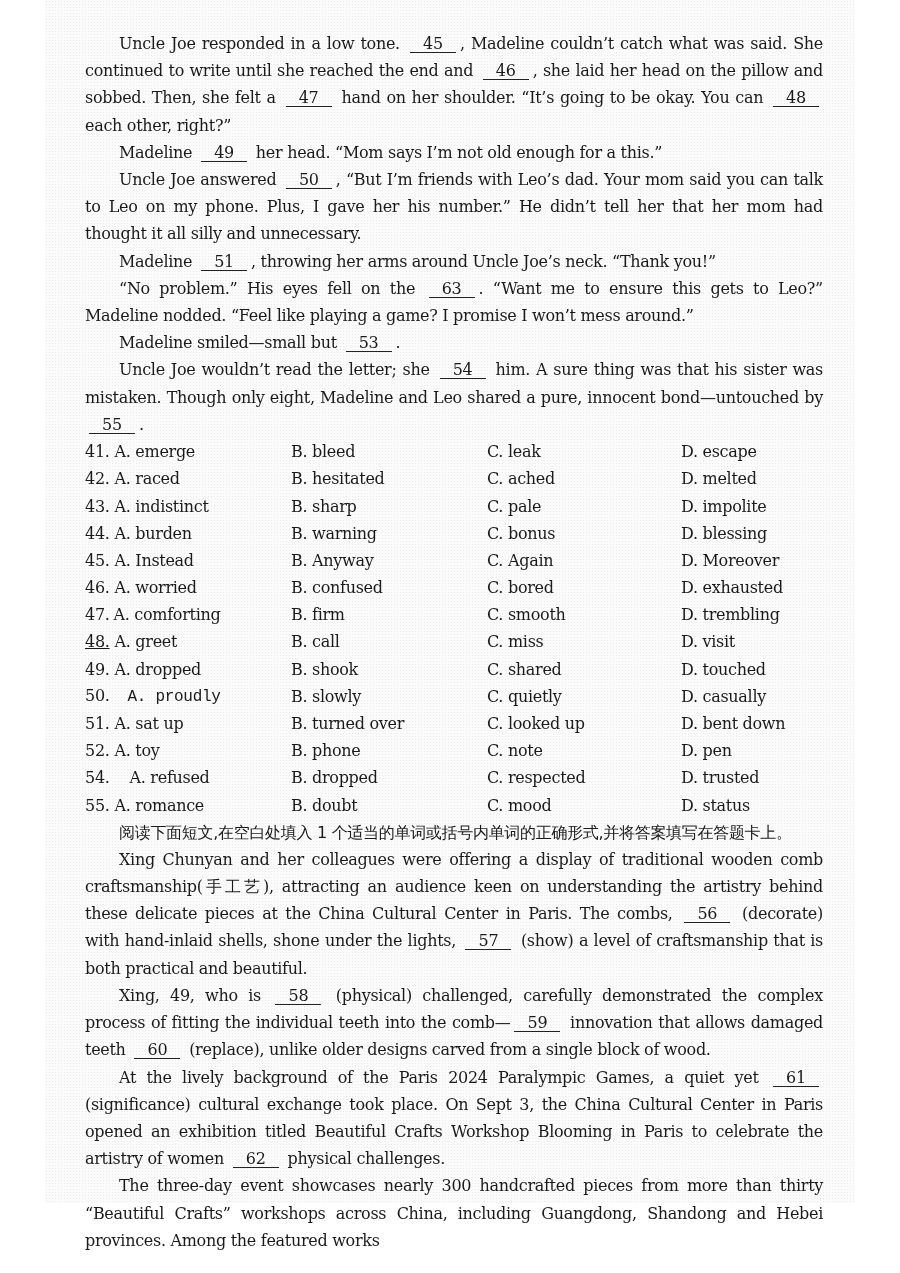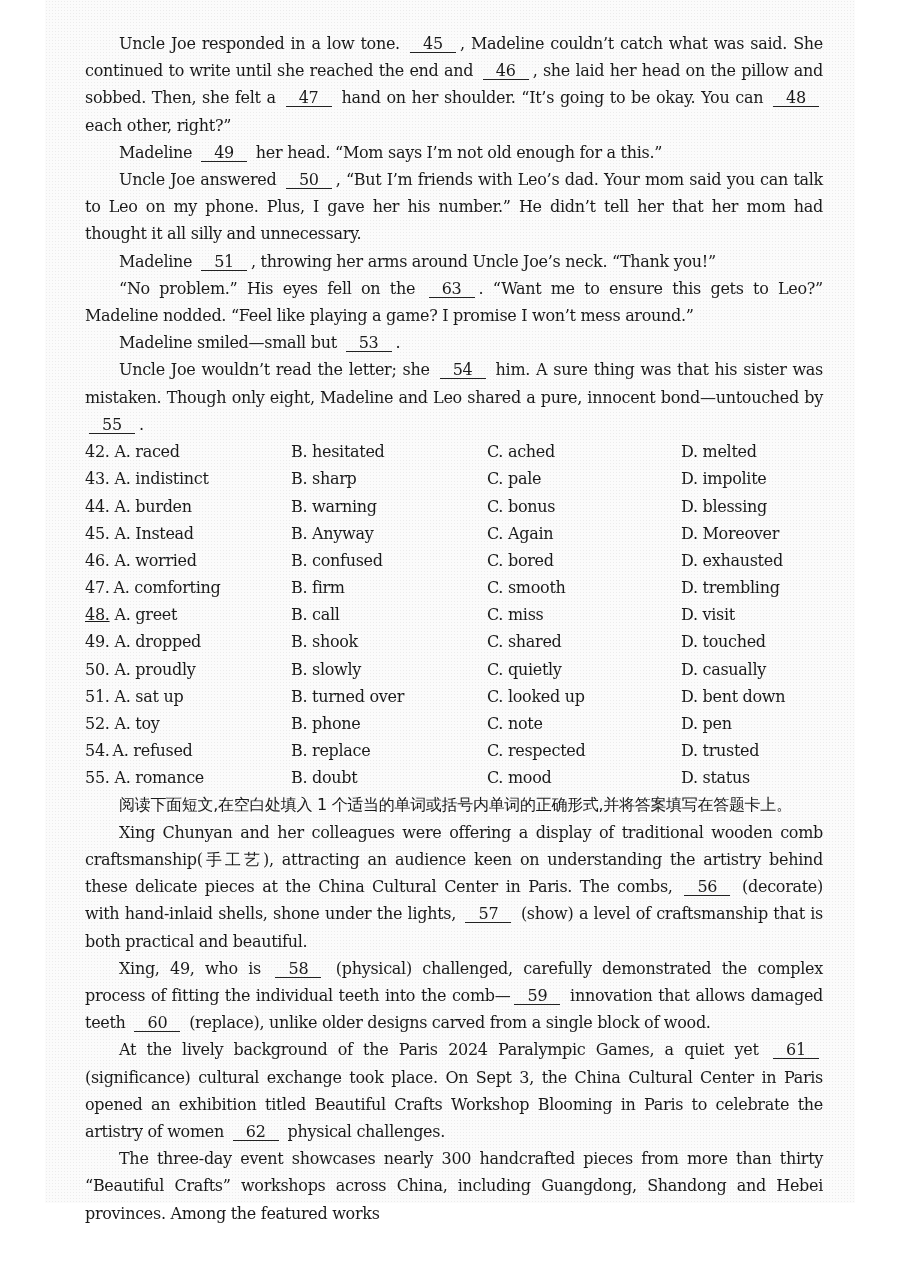--- a/index.html
+++ b/index.html
@@ -44,20 +44,26 @@
       <p class="p indent"><span>Madeline </span><span class="blank">49</span><span> her head. “Mom says I’m not old enough for a this.”</span></p>
       <p class="p indent"><span>Uncle Joe answered </span><span class="blank">50</span><span>, “But I’m friends with Leo’s dad. Your mom said you can talk to Leo on my phone. Plus, I gave her his number.” He didn’t tell her that her mom had thought it all silly and unnecessary.</span></p>
       <p class="p indent"><span>Madeline </span><span class="blank">51</span><span>, throwing her arms around Uncle Joe’s neck. “Thank you!”</span></p>
       <p class="p indent"><span>“No problem.” His eyes fell on the </span><span class="blank">63</span><span>. “Want me to ensure this gets to Leo?” Madeline nodded. “Feel like playing a game? I promise I won’t mess around.”</span></p>
       <p class="p indent"><span>Madeline smiled—small but </span><span class="blank">53</span><span>.</span></p>
       <p class="p indent"><span>Uncle Joe wouldn’t read the letter; she </span><span class="blank">54</span><span> him. A sure thing was that his sister was mistaken. Though only eight, Madeline and Leo shared a pure, innocent bond—untouched by </span><span class="blank">55</span><span>.</span></p>
     </div>
 
   <div id="options" class="opts">
       <div class="opt-row">
+        <span class="c1"><span style="display: inline;">41.</span><span style="display: inline; margin-left: 5px;">A. emerge</span></span>
+        <span class="c2">B. bleed</span>
+        <span class="c3">C. leak</span>
+        <span class="c4">D. escape</span>
+      </div>
+      <div class="opt-row">
         <span class="c1"><span style="display: inline;">42.</span><span style="display: inline; margin-left: 5px;">A. raced</span></span>
         <span class="c2">B. hesitated</span>
         <span class="c3">C. ached</span>
         <span class="c4">D. melted</span>
       </div>
       <div class="opt-row">
         <span class="c1"><span style="display: inline;">43.</span><span style="display: inline; margin-left: 5px;">A. indistinct</span></span>
         <span class="c2">B. sharp</span>
         <span class="c3">C. pale</span>
         <span class="c4">D. impolite</span>
@@ -92,40 +98,40 @@
         <span class="c3">C. miss</span>
         <span class="c4">D. visit</span>
       </div>
       <div class="opt-row">
         <span class="c1"><span style="display: inline;">49.</span><span style="display: inline; margin-left: 5px;">A. dropped</span></span>
         <span class="c2">B. shook</span>
         <span class="c3">C. shared</span>
         <span class="c4">D. touched</span>
       </div>
       <div class="opt-row">
-        <span class="c1"><span style="display: inline; text-align: right;">50.</span><span style="display: inline; margin-left: 5px;">A. proudly</span></span>
+        <span class="c1"><span style="display: inline; text-align: right;">50.</span><span style="display: inline; margin-left: 18px; font-family: Liberation Mono, monospace;">A. proudly</span></span>
         <span class="c2">B. slowly</span>
         <span class="c3">C. quietly</span>
         <span class="c4">D. casually</span>
       </div>
       <div class="opt-row">
         <span class="c1"><span style="display: inline;">51.</span><span style="display: inline; margin-left: 5px;">A. sat up</span></span>
         <span class="c2">B. turned over</span>
         <span class="c3">C. looked up</span>
         <span class="c4">D. bent down</span>
       </div>
       <div class="opt-row">
         <span class="c1"><span style="display: inline;">52.</span><span style="display: inline; margin-left: 5px;">A. toy</span></span>
         <span class="c2">B. phone</span>
         <span class="c3">C. note</span>
         <span class="c4">D. pen</span>
       </div>
       <div class="opt-row">
-        <span class="c1"><span style="display: inline;">54.</span><span style="display: inline; margin-left: 3px; text-align: right;">A. refused</span></span>
-        <span class="c2">B. replace</span>
+        <span class="c1"><span style="display: inline;">54.</span><span style="display: inline; margin-left: 20px; text-align: right;">A. refused</span></span>
+        <span class="c2">B. dropped</span>
         <span class="c3">C. respected</span>
         <span class="c4">D. trusted</span>
       </div>
       <div class="opt-row">
         <span class="c1"><span style="display: inline;">55.</span><span style="display: inline; margin-left: 5px;">A. romance</span></span>
         <span class="c2">B. doubt</span>
         <span class="c3">C. mood</span>
         <span class="c4">D. status</span>
       </div>
     </div>

